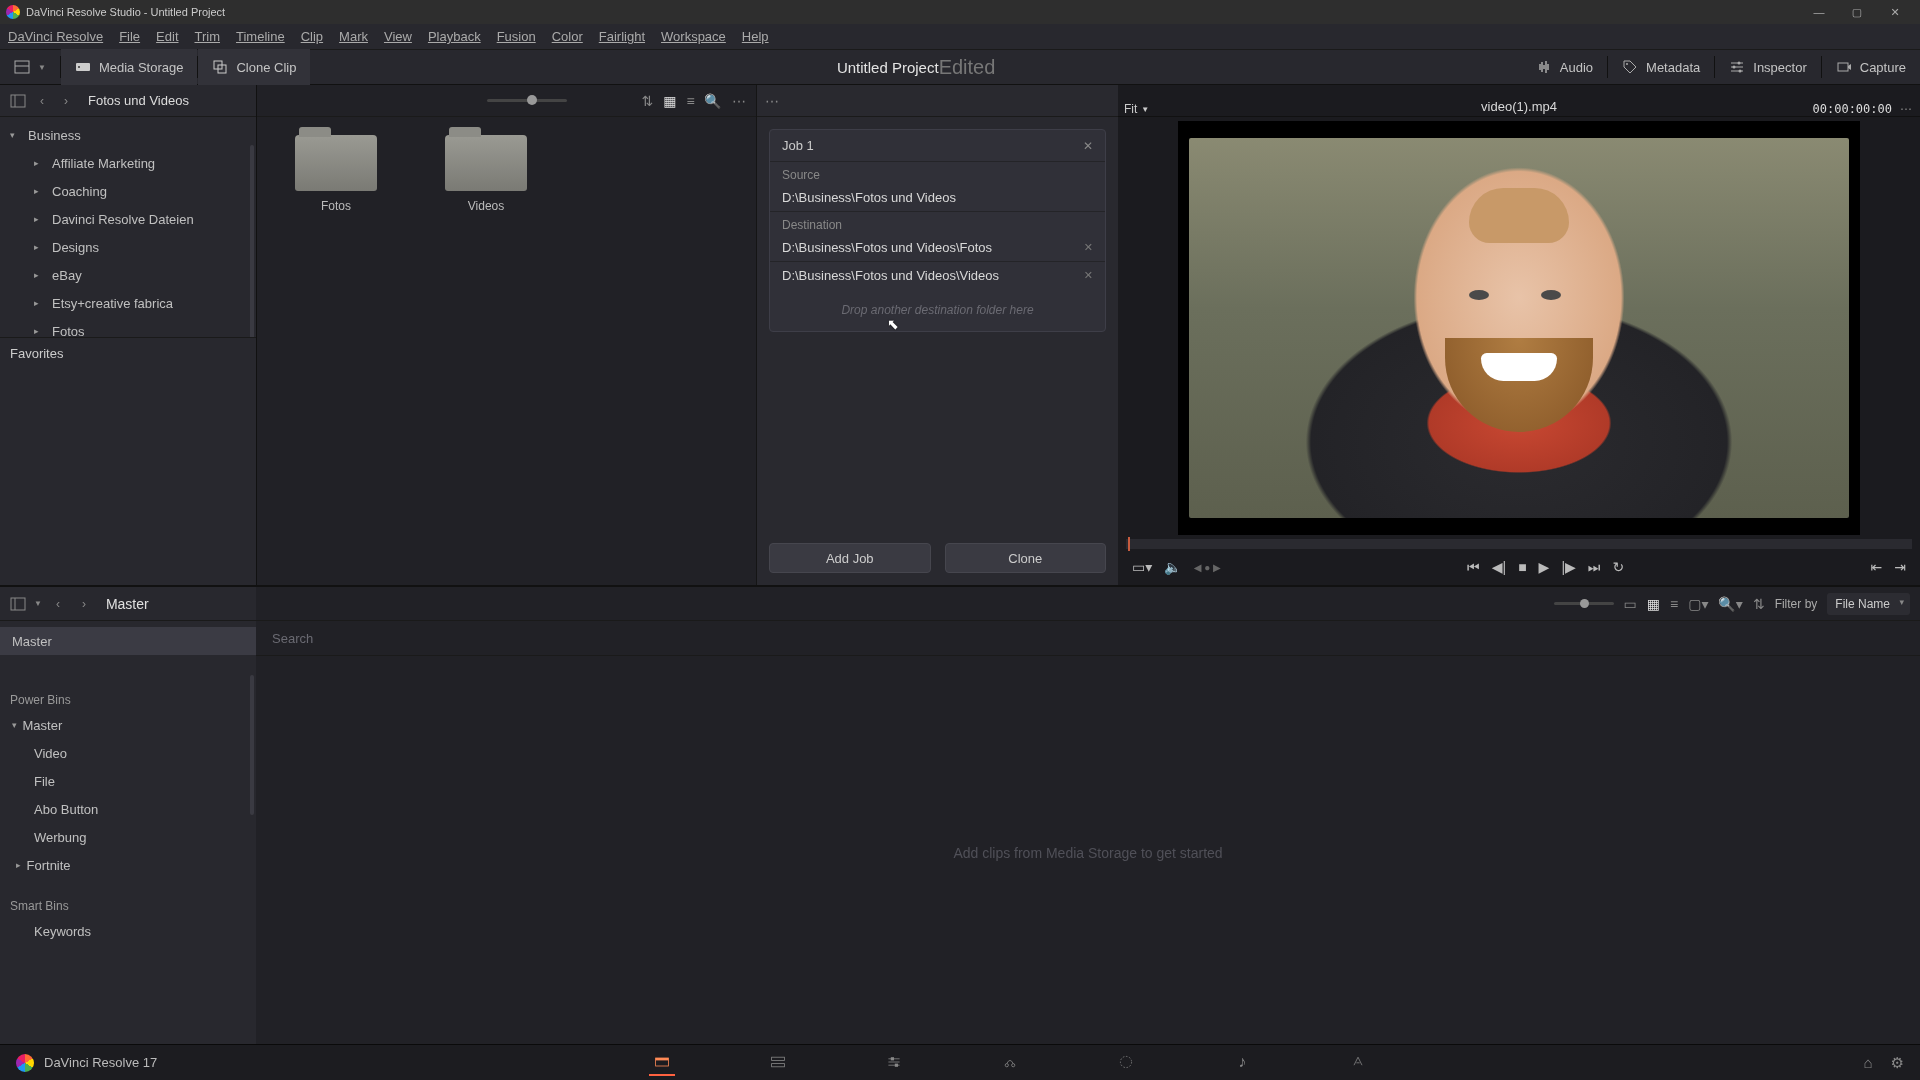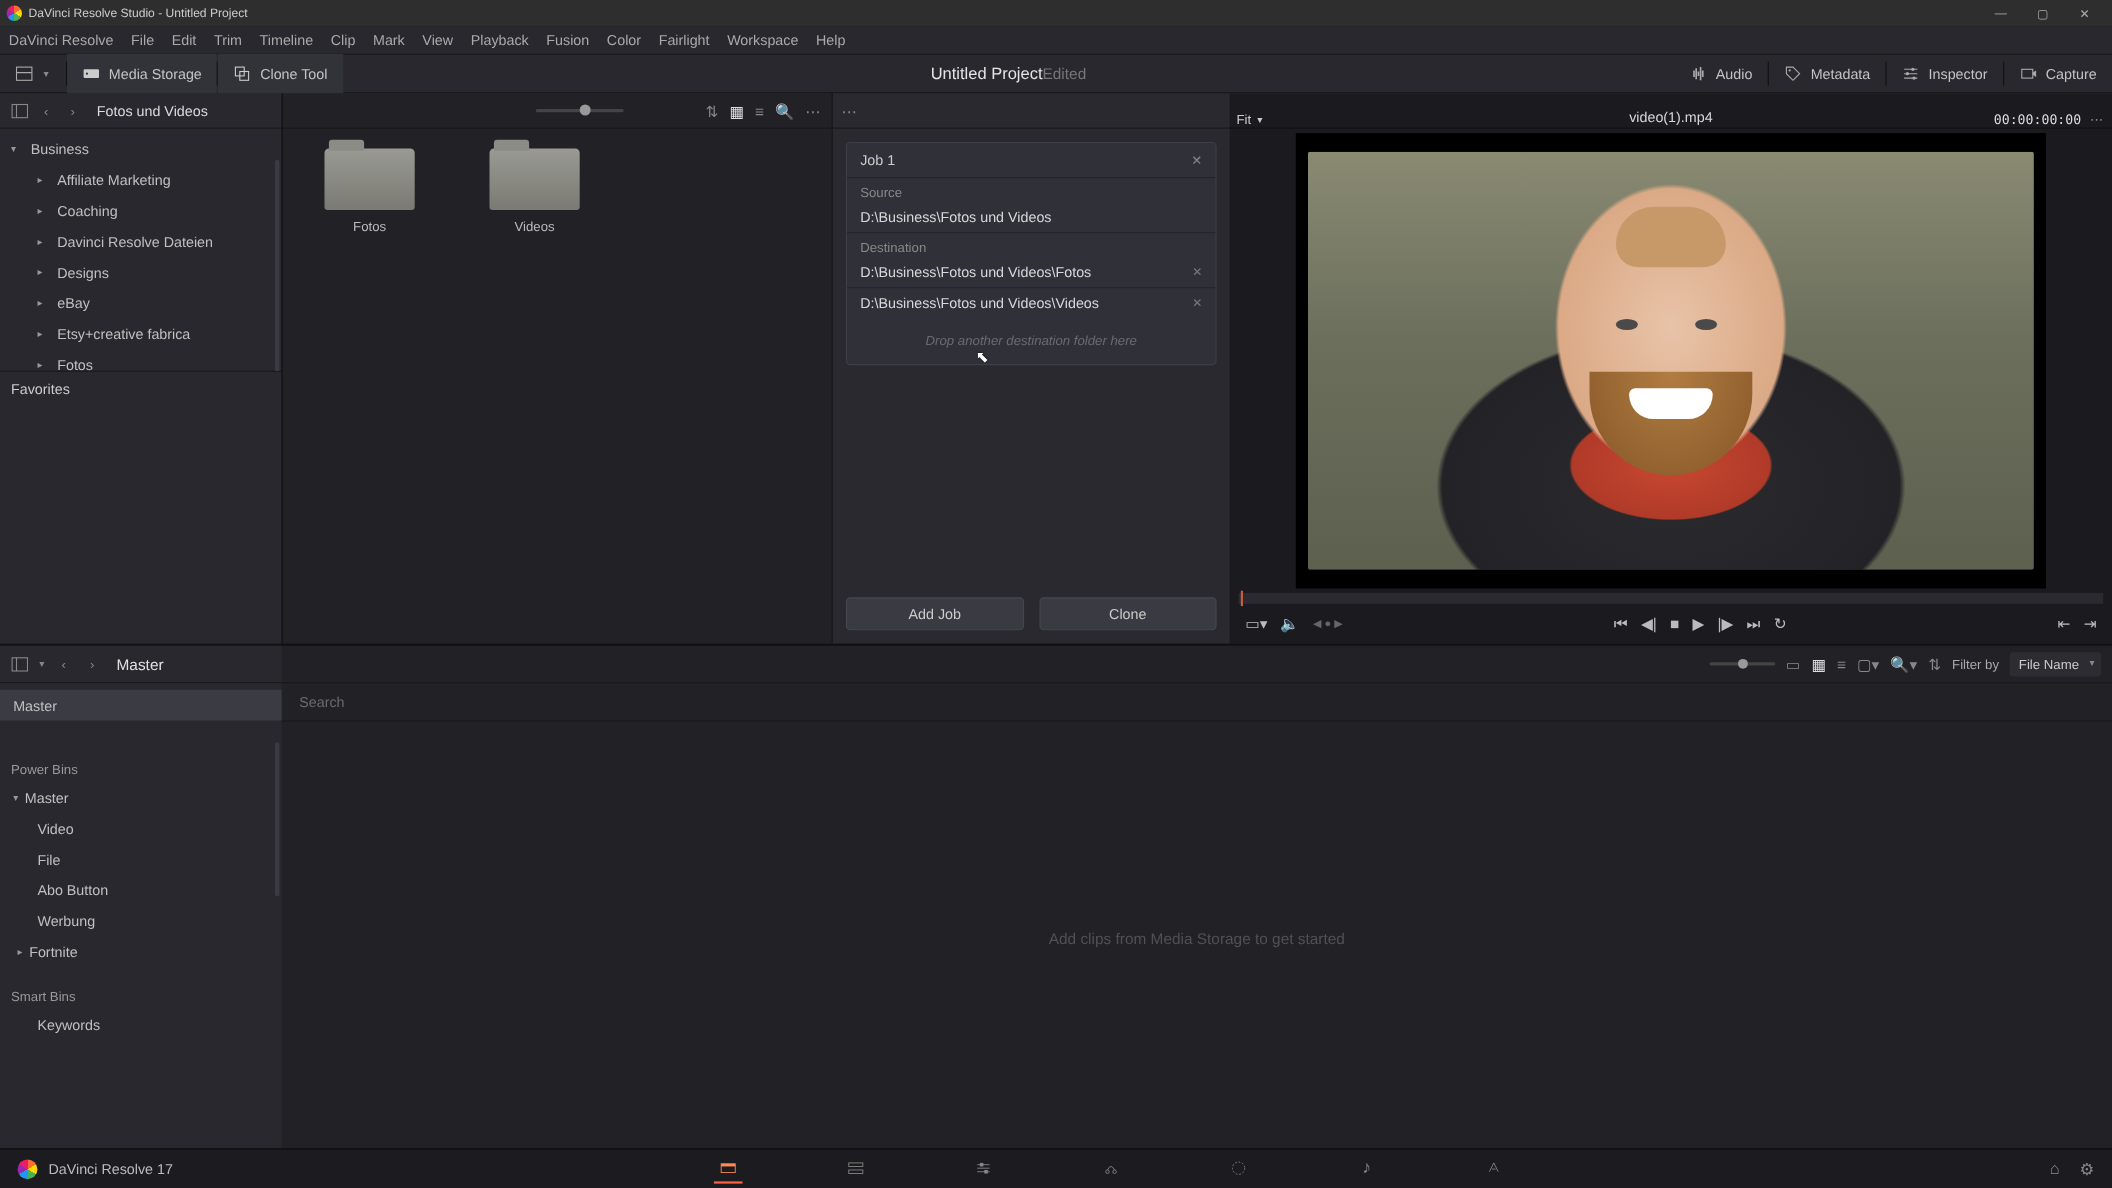--- a/index.html
+++ b/index.html
@@ -2,27 +2,27 @@
 <html><head>
 <meta charset="utf-8">
 <style>
 * { margin:0; padding:0; box-sizing:border-box; font-family:"Segoe UI",Arial,sans-serif; user-select:none; }
 body { background:#1a1a1a; color:#b8b8b8; font-size:12px; width:1920px; height:1080px; overflow:hidden; transform-origin:0 0; }
 .titlebar { background:#2e2e2e; height:24px; display:flex; align-items:center; padding:0 6px; color:#ccc; font-size:11px; }
 .titlebar .logo { width:14px; height:14px; border-radius:50%; background:conic-gradient(#ff6b35 0 60deg,#ffd700 60deg 120deg,#4caf50 120deg 180deg,#2196f3 180deg 240deg,#9c27b0 240deg 300deg,#e91e63 300deg 360deg); margin-right:6px; }
 .titlebar .spacer { flex:1; }
 .winbtn { width:38px; height:24px; display:flex; align-items:center; justify-content:center; color:#aaa; font-size:11px; }
 .menubar { background:#28282e; height:25px; display:flex; align-items:center; padding:0 8px; gap:16px; color:#aaa; font-size:13px; }
-.menubar span { cursor:default; }
+.menubar span { cursor:default;text-decoration:underline; }
 .toolbar { background:#28282e; height:36px; display:flex; align-items:center; border-top:1px solid #1a1a1a; border-bottom:1px solid #111; }
 .tb-item { display:flex; align-items:center; gap:8px; padding:0 14px; height:36px; color:#c4c4c4; font-size:13px; }
 .tb-item.active { background:#323239; }
 .tb-sep { width:1px; height:22px; background:#111; }
 .tb-center { flex:1; display:flex; align-items:center; justify-content:center; font-size:15px; color:#e4e4e4; }
-.tb-center .edited { color:#777; font-size:14px; }
+.tb-center .edited { color:#777; font-size:20px; }
 
 .main-upper { display:flex; height:500px; background:#28282e; }
 .left-panel { width:256px; background:#28282e; display:flex; flex-direction:column; }
 .breadcrumb { height:32px; display:flex; align-items:center; gap:4px; padding:0 8px; border-bottom:1px solid #1a1a1a; }
 .bc-btn { width:20px; height:20px; display:flex; align-items:center; justify-content:center; color:#888; }
 .bc-path { color:#dcdcdc; font-size:13px; margin-left:8px; font-weight:500; }
 .tree { flex:1; overflow:auto; padding-top:4px; position:relative; }
 .tree-scroll { position:absolute; right:2px; top:28px; width:4px; height:210px; background:#3a3a42; border-radius:2px; }
 .tree-item { display:flex; align-items:center; height:28px; padding-left:10px; color:#c0c0c0; font-size:13px; cursor:default; }
 .tree-item.depth1 { padding-left:34px; }
@@ -158,21 +158,21 @@
         <circle cx="4" cy="8" r="1" fill="#333"></circle>
       </svg>
       <span>Media Storage</span>
     </div>
   <div class="tb-sep"></div>
   <div class="tb-item active">
       <svg viewBox="0 0 16 16">
         <rect x="2" y="2" width="8" height="8" fill="none" stroke="#ccc"></rect>
         <rect x="6" y="6" width="8" height="8" fill="none" stroke="#ccc"></rect>
       </svg>
-      <span>Clone Tool</span>
+      <span>Clone Clip</span>
     </div>
   <div class="tb-center">
     <span style="font-weight:500">Untitled Project</span>
     <span class="edited">Edited</span>
   </div>
   <div class="tb-item">
       <svg viewBox="0 0 16 16">
         <path d="M2 8v0M4 5v6M6 3v10M8 6v4M10 2v12M12 5v6M14 8v0" stroke="#aaa" stroke-width="1.5"></path>
       </svg>
       <span>Audio</span>

